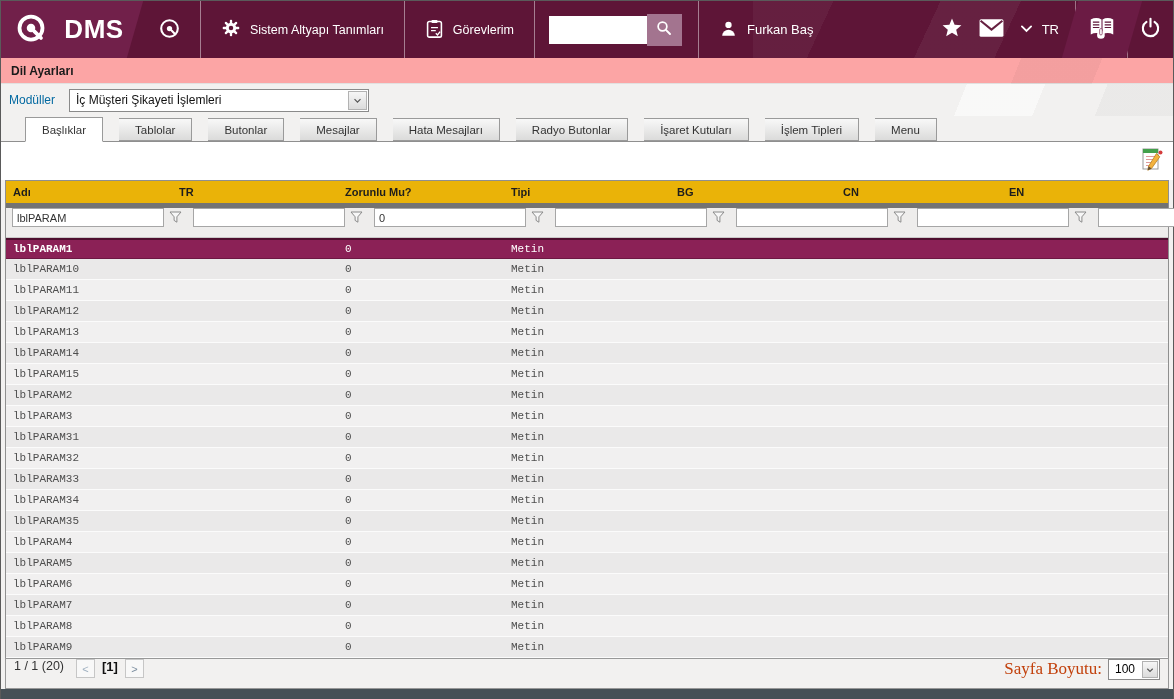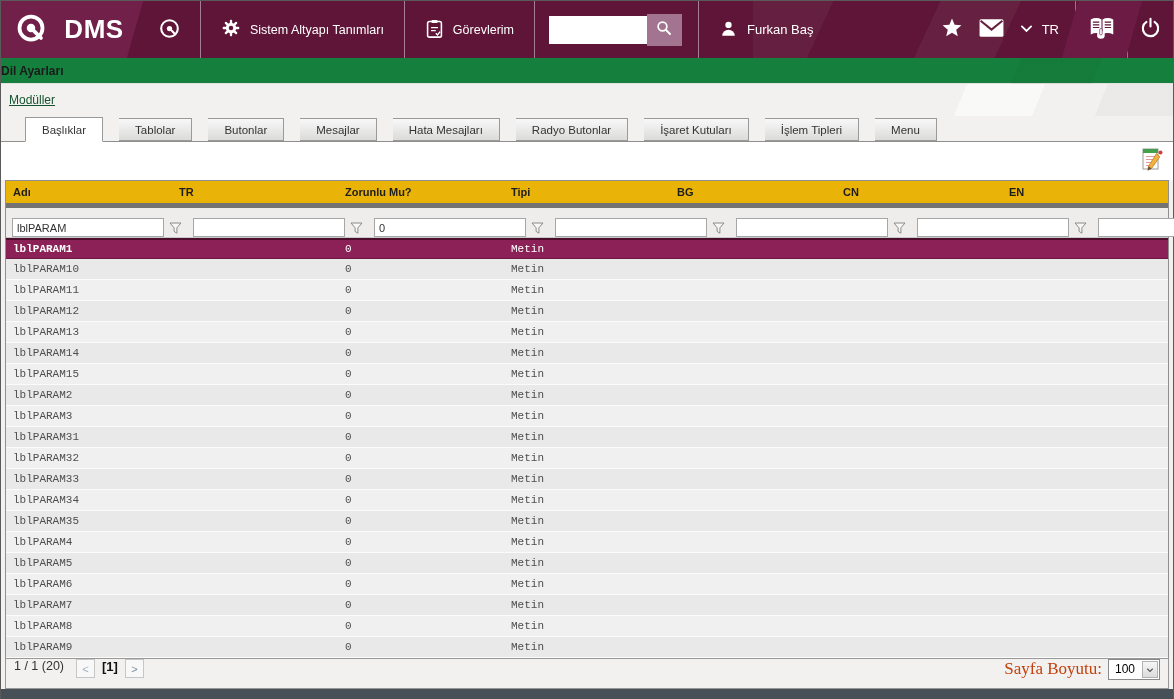--- a/index.html
+++ b/index.html
@@ -23,28 +23,28 @@
   .user-wrap { display:flex; align-items:center; gap:9px; padding:0 20px; font-size:13px; }
   .nav-spacer { flex:1; }
   .icon-btn { display:flex; align-items:center; justify-content:center; width:40px; cursor:pointer; }
   .lang-wrap { display:flex; align-items:center; gap:7px; padding:0 16px 0 6px; font-size:13px; cursor:pointer; }
   .book-seg { position:relative; width:52px; display:flex; align-items:center; justify-content:center; cursor:pointer; border-left:1px solid rgba(255,255,255,0.4); }
   .book-seg::before { content:""; position:absolute; left:-6px; top:0; bottom:0; width:64px; background:#6b1b44; transform:skewX(-16deg); }
   .book-seg svg { position:relative; }
   .power-seg { width:46px; display:flex; align-items:center; justify-content:center; cursor:pointer; border-left:1px solid rgba(255,255,255,0.4); }
 
   
-  .title-bar { height:26px; background:#15803d; display:flex; align-items:center; border-bottom:1px solid #e2e1e0; flex-shrink:0; position:relative; }
+  .title-bar { height:26px; background:#fca5a5; display:flex; align-items:center; padding-left:10px; border-bottom:1px solid #e2e1e0; flex-shrink:0; position:relative; }
   .title-bar::after { content:""; position:absolute; right:0; top:0; width:260px; height:26px;
      background:linear-gradient(112deg, transparent 0 40%, rgba(0,0,0,0.035) 40% 70%, transparent 70%); }
   .page-title { font-size:12px; font-weight:bold; color:#1a1a1a; }
   .module-band { height:32px; background:#f2f1f0; display:flex; align-items:center; padding-left:8px; gap:14px; flex-shrink:0; position:relative; }
   .module-band::after { content:""; position:absolute; right:0; top:0; width:300px; height:32px;
      background:linear-gradient(112deg, transparent 0 30%, rgba(255,255,255,0.55) 30% 55%, transparent 55% 75%, rgba(0,0,0,0.03) 75%); pointer-events:none; }
-  .module-label { font-size:12px; color:#14532d;text-decoration:underline; }
+  .module-label { font-size:12px; color:#0369a1; }
   .combobox { position:relative; width:300px; height:23px; background:#fff; border:1px solid #8a8a8a; font-size:12px; color:#111; cursor:pointer; }
   .combobox .cb-text { display:block; line-height:21px; padding:0 24px 0 6px; white-space:nowrap; overflow:hidden; }
   .cb-arrow { position:absolute; right:1px; top:1px; bottom:1px; width:19px; background:linear-gradient(#f6f6f6,#dcdcdc); border:1px solid #b2b2b2; display:flex; align-items:center; justify-content:center; }
 
   
   .tabs-band { height:26px; background:#f2f1f0; padding-left:8px; border-bottom:1px solid #8f8f8f; display:flex; align-items:flex-end; flex-shrink:0; }
   .tab { display:inline-flex; align-items:center; justify-content:center; height:23px; padding:0 16px; font-size:11.5px; color:#333;
         background:linear-gradient(#f8f8f8,#dbdbda); border:1px solid #9a9a9a; border-left-width:0; cursor:pointer;margin-left:16px; }
   .tab:first-child { border-left-width:1px; }
   .tab.active { background:#fff; height:25px; margin-bottom:-1px; border-bottom:1px solid #fff; font-weight:normal; }
@@ -52,21 +52,21 @@
   
   .toolbar { height:38px; background:#fff; display:flex; align-items:center; justify-content:flex-end; padding-right:8px; flex-shrink:0; }
   .tool-btn { width:28px; height:28px; display:flex; align-items:center; justify-content:center; cursor:pointer; }
 
   
   .grid { margin:0 4px; border:1px solid #8f8f8f; border-bottom:none; background:#fff; flex-shrink:0; }
   .g-row { display:grid; grid-template-columns:repeat(7,1fr); }
   .grid-header { background:#eab308; border-bottom:5px solid #737373; }
   .grid-header .g-cell { font-size:11px; font-weight:bold; color:#1d1d1d; line-height:22px; height:22px; padding-left:7px; cursor:pointer; }
   .grid-filter { background:#eeedec; border-bottom:1px solid #c9c8c7; }
-  .grid-filter .g-cell { height:29px; display:flex; align-items:flex-end; padding-left:6px; gap:3px; }
+  .grid-filter .g-cell { height:29px; display:flex; align-items:flex-start; padding-left:6px; gap:3px; }
   .filter-input { flex:1; min-width:0; height:19px; border:1px solid #a6a6a6; font-size:11px; padding:0 4px; color:#333; background:#fff; }
   .funnel-btn { width:16px; height:18px; display:flex; align-items:center; justify-content:center; cursor:pointer; flex-shrink:0; margin-right:4px; background:transparent; border:none; }
   .grid-body { height:420px; overflow:hidden;font-family:Liberation Mono, monospace; }
   .data-row { border-bottom:1px solid #fbfbfb; cursor:pointer; }
   .data-row:nth-child(even) { background:#eae9e9; }
   .data-row:nth-child(odd) { background:#f1f0f0; }
   .data-row .g-cell { font-size:11px; color:#4e4e4e; height:20px; line-height:20px; padding-left:7px; white-space:nowrap; overflow:hidden; }
   .data-row.selected { background:#8b2156 !important; border-top:2px solid #4d0e2e; border-bottom:1px solid #6d1843; }
   .data-row.selected .g-cell { color:#fff; height:18px; line-height:18px; }
   .data-row.selected .g-cell:first-child { font-weight:bold; }
@@ -215,20 +215,28 @@
       </span>
     </div>
   </div>
 
   <div class="title-bar">
     <span class="page-title">Dil Ayarları</span>
   </div>
 
   <div class="module-band">
     <span class="module-label">Modüller</span>
+    <div class="combobox">
+      <span class="cb-text">İç Müşteri Şikayeti İşlemleri</span>
+      <span class="cb-arrow">
+        <svg width="11" height="11" viewBox="0 0 24 24">
+            <path d="M5.5 9 L12 15.5 L18.5 9" fill="none" stroke="#555" stroke-width="2.6"></path>
+          </svg>
+      </span>
+    </div>
   </div>
 
   <div class="tabs-band" id="tabs">
       <div class="tab active">Başlıklar</div>
       <div class="tab">Tablolar</div>
       <div class="tab">Butonlar</div>
       <div class="tab">Mesajlar</div>
       <div class="tab">Hata Mesajları</div>
       <div class="tab">Radyo Butonlar</div>
       <div class="tab">İşaret Kutuları</div>

